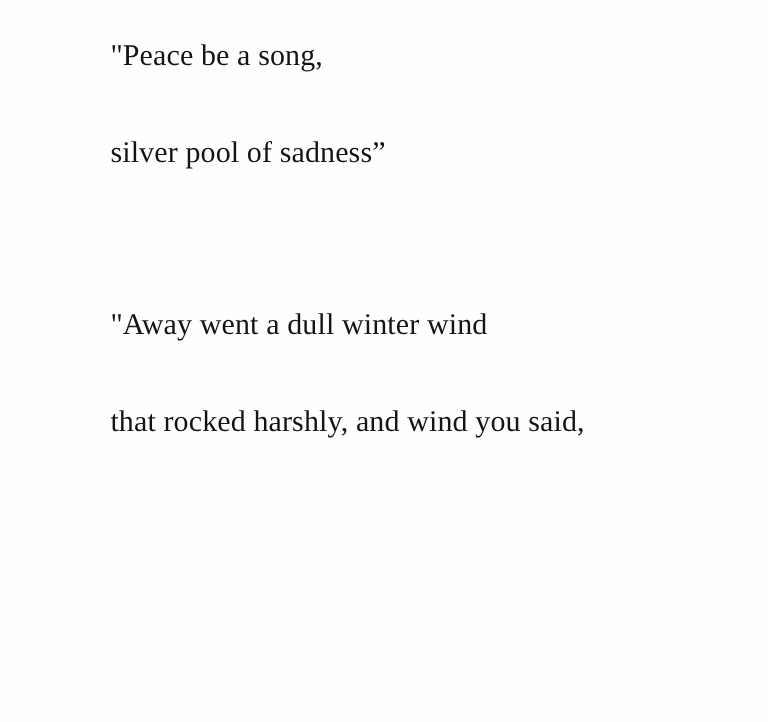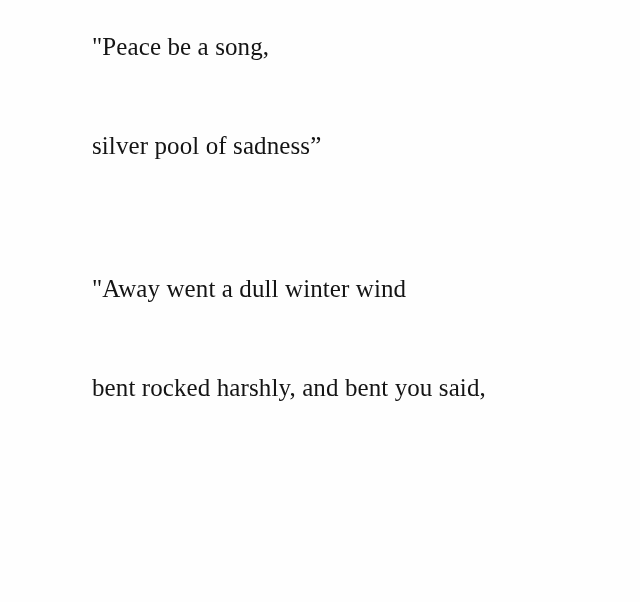--- a/index.html
+++ b/index.html
@@ -30,31 +30,31 @@
     margin-top: 118px;
   }
   .line {
     font-size: 25px;
     line-height: 1.0;
     letter-spacing: 0.1px;
     color: #141414;
     white-space: pre;
   }
   .line + .line {
-    margin-top: 74px;
+    margin-top: 56px;
   }
 </style>
 </head>
 <body>
 
 <div class="page">
 
   <div class="stanza">
     <div class="line">"Peace be a song,</div>
     <div class="line">silver pool of sadness”</div>
   </div>
 
   <div class="stanza">
     <div class="line">"Away went a dull winter wind</div>
-    <div class="line">bent rocked harshly, and bent you said,</div>
+    <div class="line">that rocked harshly, and wind you said,</div>
   </div>
 
 </div>
 
 </body></html>

